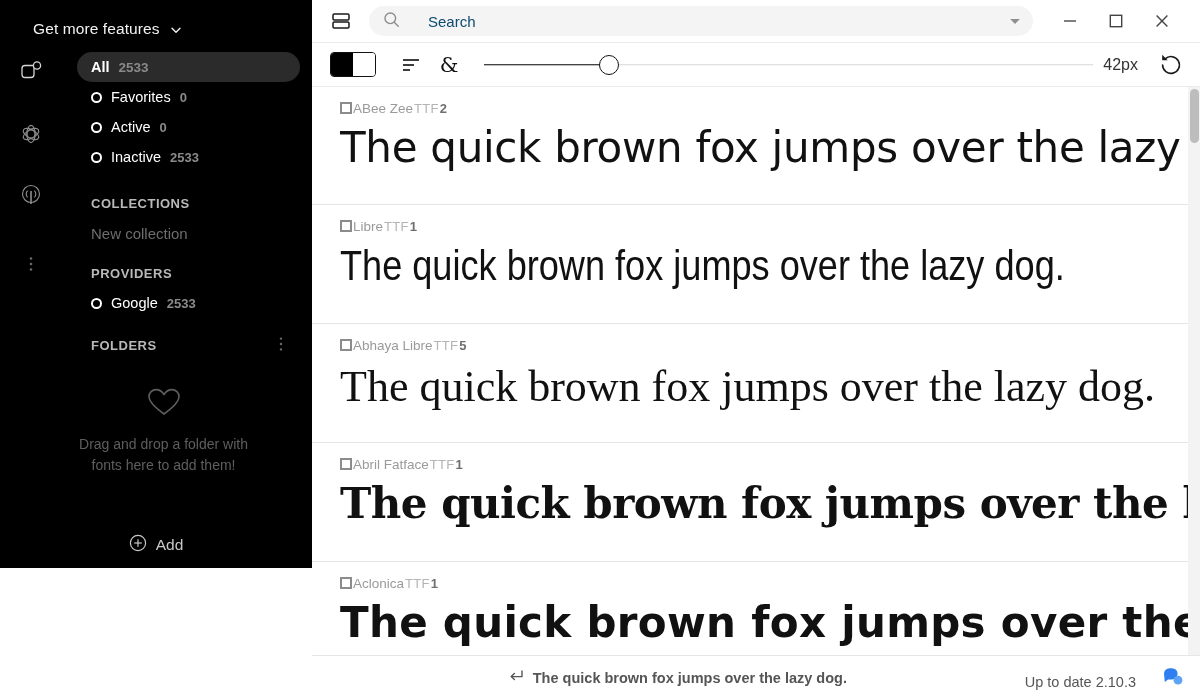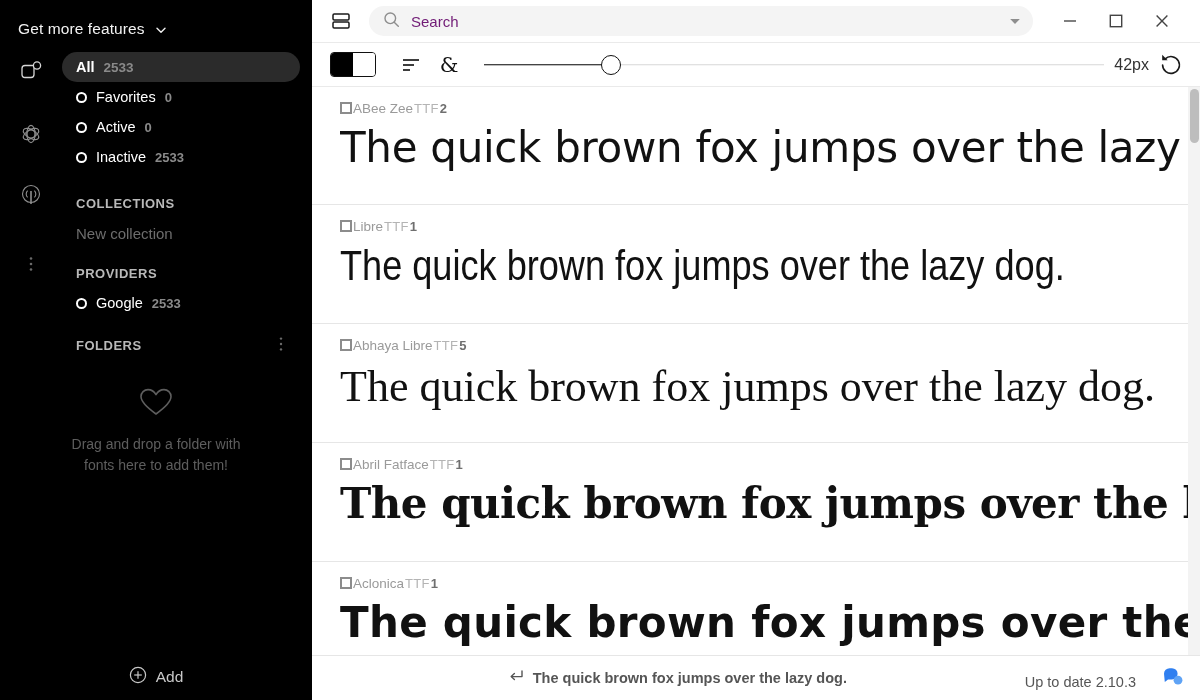--- a/index.html
+++ b/index.html
@@ -6,25 +6,25 @@
   html, body {
     width: 1200px; height: 700px;
     overflow: hidden;
     font-family: "Liberation Sans", sans-serif;
     background: #ffffff;
   }
   .app { display: flex; width: 1200px; height: 700px; }
 
   
   .sidebar {
-    width: 312px; height: 700px;
+    width: 312px; height: 568px;
     background: #000000;
     position: relative;
     flex: 0 0 312px;
-    display: flex; flex-direction: column;
+    display: flex; flex-direction: column; padding-left: 15px;
   }
   .get-more {
     display: flex; align-items: center; gap: 9px;
     padding: 14px 0 0 18px;
     height: 44px;
     cursor: pointer;
   }
   .get-more-label {
     color: #f2f2f2; font-size: 15.5px; letter-spacing: .1px;
   }
@@ -120,21 +120,21 @@
     border-bottom: 1px solid #eaeaea;
   }
   .view-toggle-icon { width: 30px; height: 30px; display:flex; align-items:center; justify-content:center; cursor:pointer; }
   .searchbar {
     flex: 1 1 auto; height: 30px; margin-left: 13px; margin-right: 0;
     background: #f4f4f4; border-radius: 15px;
     display: flex; align-items: center; padding: 0 10px 0 14px;
     max-width: 664px;
   }
   .searchbar .search-text {
-    margin-left: 11px; color: #701a75; font-size: 15px; flex: 1 1 auto;
+    margin-left: 28px; color: #0c4a6e; font-size: 15px; flex: 1 1 auto;
   }
   .search-caret { margin-left: auto; cursor: pointer; display:flex; }
   .wincontrols { display: flex; margin-left: 14px; }
   .wc {
     width: 46px; height: 43px; display: flex; align-items: center;
     justify-content: center; cursor: pointer;
   }
 
   .toolbar {
     height: 44px; flex: 0 0 44px;
@@ -161,21 +161,21 @@
   }
   .slider-fill {
     position: absolute; left: 0; width: 20.5%; top: 50%;
     height: 1.5px; background: #111; transform: translateY(-50%);
   }
   .slider-knob {
     position: absolute; left: 20.5%; top: 50%;
     width: 20px; height: 20px; border: 1.7px solid #111; border-radius: 50%;
     background: #fff; transform: translate(-50%, -50%);
   }
-  .size-label { color: #333; font-size: 16px; margin-right: 7px; white-space: nowrap; }
+  .size-label { color: #333; font-size: 16px; margin-right: 18px; white-space: nowrap; }
   .reset-icon { width: 30px; height: 30px; display:flex; align-items:center; justify-content:center; cursor:pointer; }
 
   .list {
     flex: 1 1 auto; overflow: hidden; position: relative; background: #fff;
   }
   .row { border-bottom: 1px solid #e6e6e6; padding: 13px 0 0 28px; overflow: hidden; }
   .row-meta { display: flex; align-items: center; gap: 1px; height: 16px; }
   .chk {
     width: 12px; height: 12px; border: 2px solid #8c8c8c; flex: 0 0 12px; cursor:pointer;
   }

